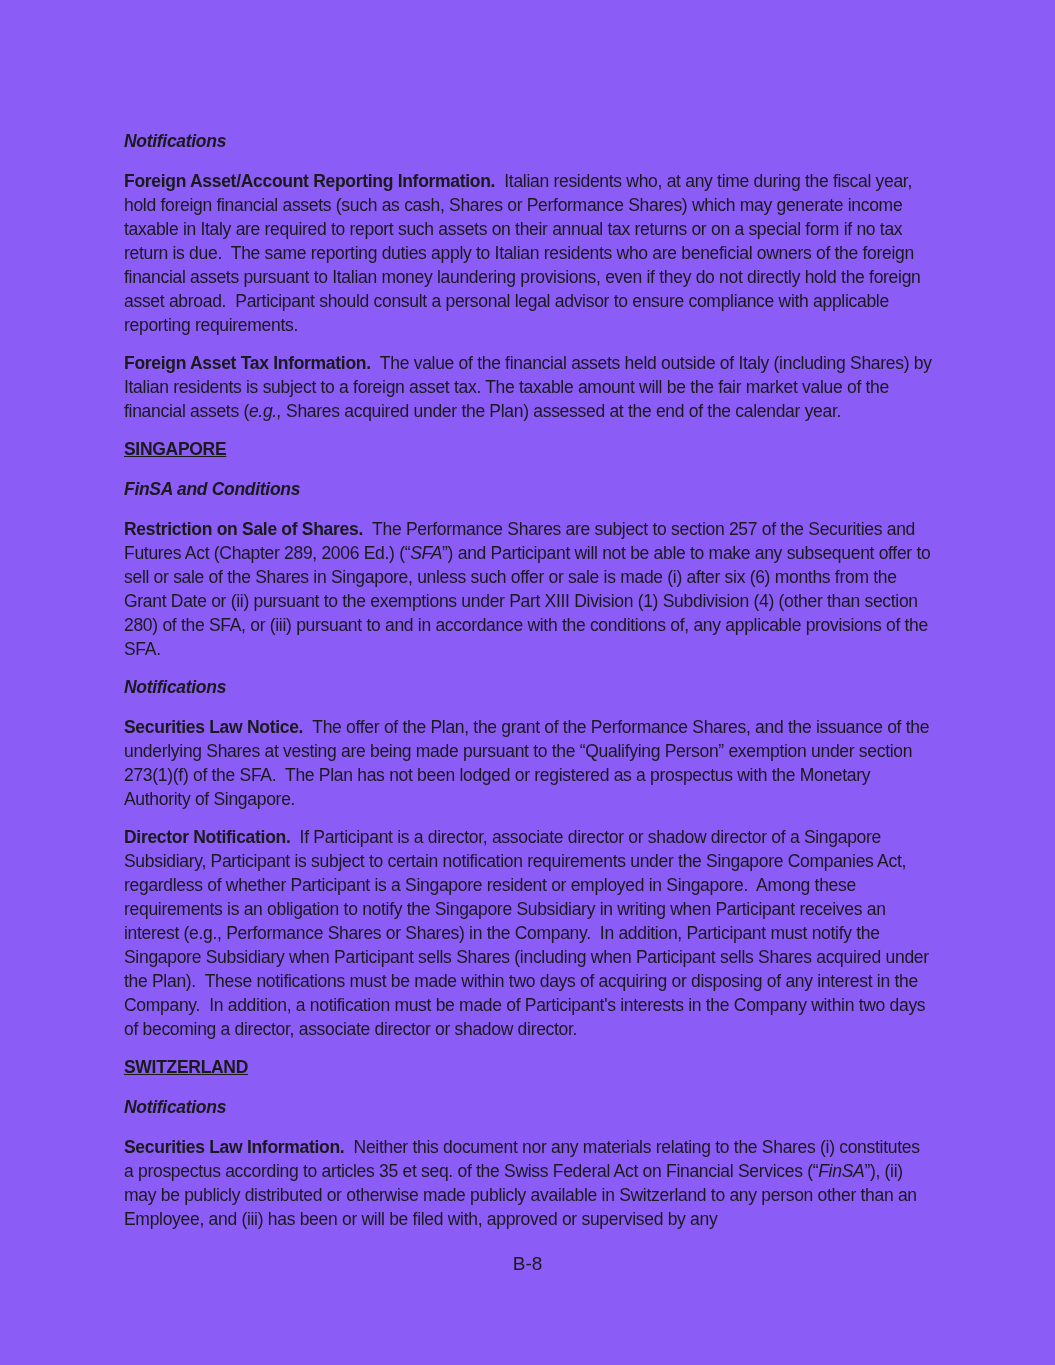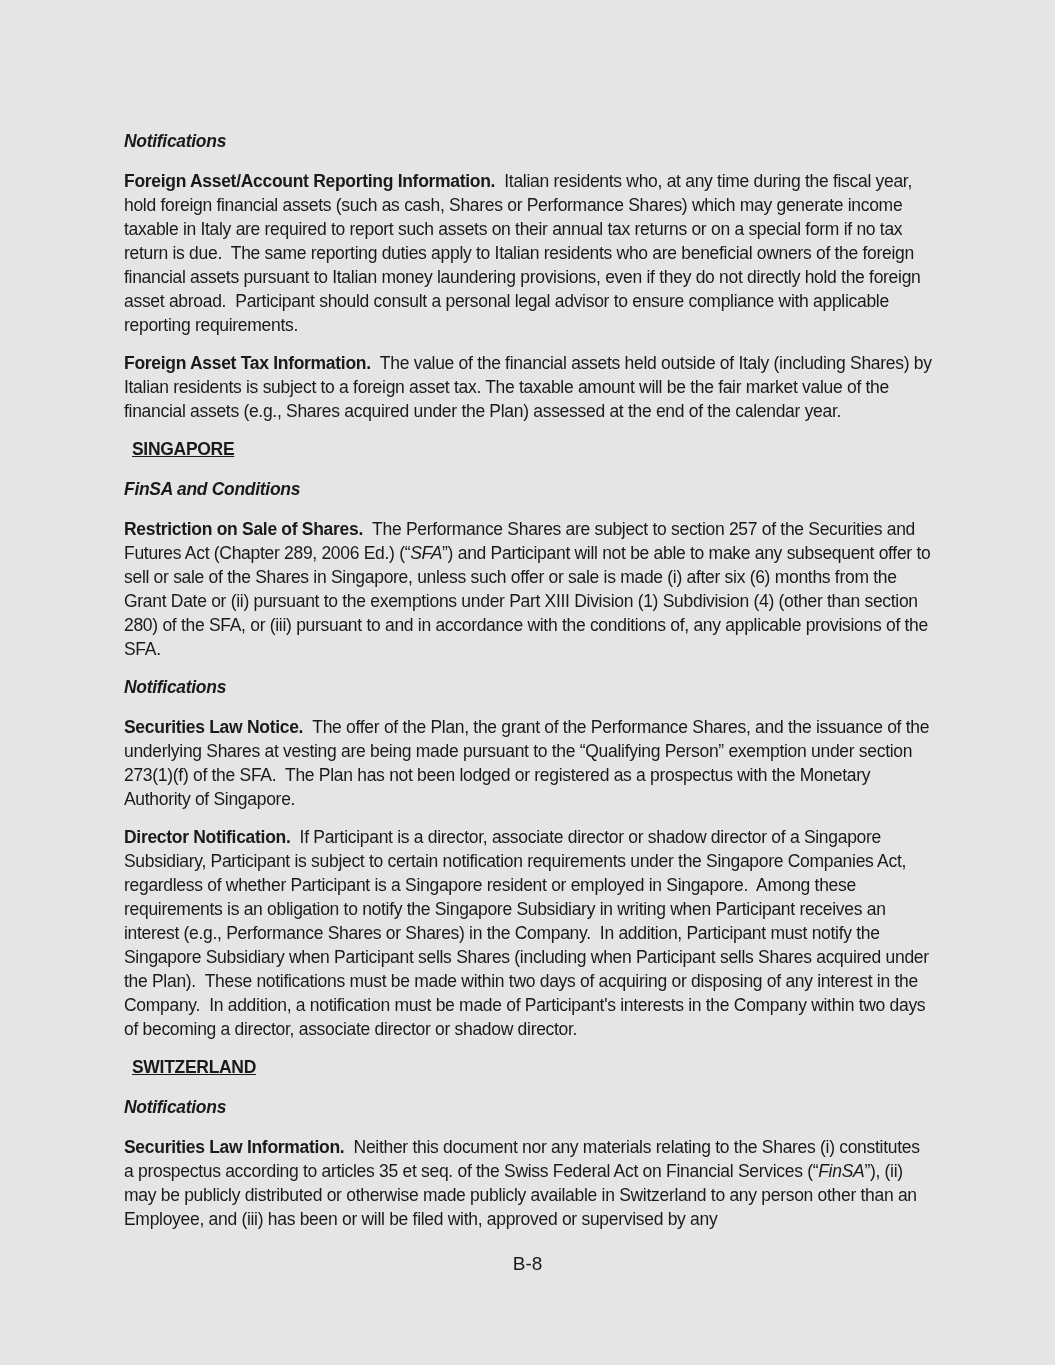--- a/index.html
+++ b/index.html
@@ -4,21 +4,21 @@
 <style>
   html, body {
     margin: 0;
     padding: 0;
     background: #ffffff;
   }
   .page {
     position: relative;
     width: 1055px;
     height: 1365px;
-    background: #e5e5e5;
+    background: #8b5cf6;
     color: #1a1a1a;
     font-family: "Liberation Sans", "DejaVu Sans", sans-serif;
     box-sizing: border-box;
     padding: 126px 124px 0 124px;
     overflow: hidden;
   }
   .content {
     width: 808px;
     font-size: 17.5px;
     line-height: 24px;
@@ -26,34 +26,34 @@
   }
   .para {
     margin: 9px 0 14px 0;
     white-space: pre-wrap;
   }
   .country-heading {
     font-size: 17.5px;
     line-height: 24px;
     font-weight: bold;
     text-decoration: underline;
-    margin: 3px 0 16px 8px;
+    margin: 3px 0 16px 0;
     letter-spacing: -0.3px;
   }
   .subheading {
     font-size: 17.5px;
     line-height: 24px;
     font-weight: bold;
     font-style: italic;
     margin: 3px 0 16px 0;
     letter-spacing: -0.3px;
   }
   .run-normal { font-weight: normal; font-style: normal; }
   .run-bold { font-weight: bold; }
-  .run-italic { }
+  .run-italic { font-style: italic; }
   .run-bold-italic { font-weight: normal; font-style: italic; }
   .footer {
     position: absolute;
     left: 0;
     right: 0;
     top: 1252px;
     text-align: center;
     font-size: 19px;
     line-height: 24px;
     color: #1a1a1a;

